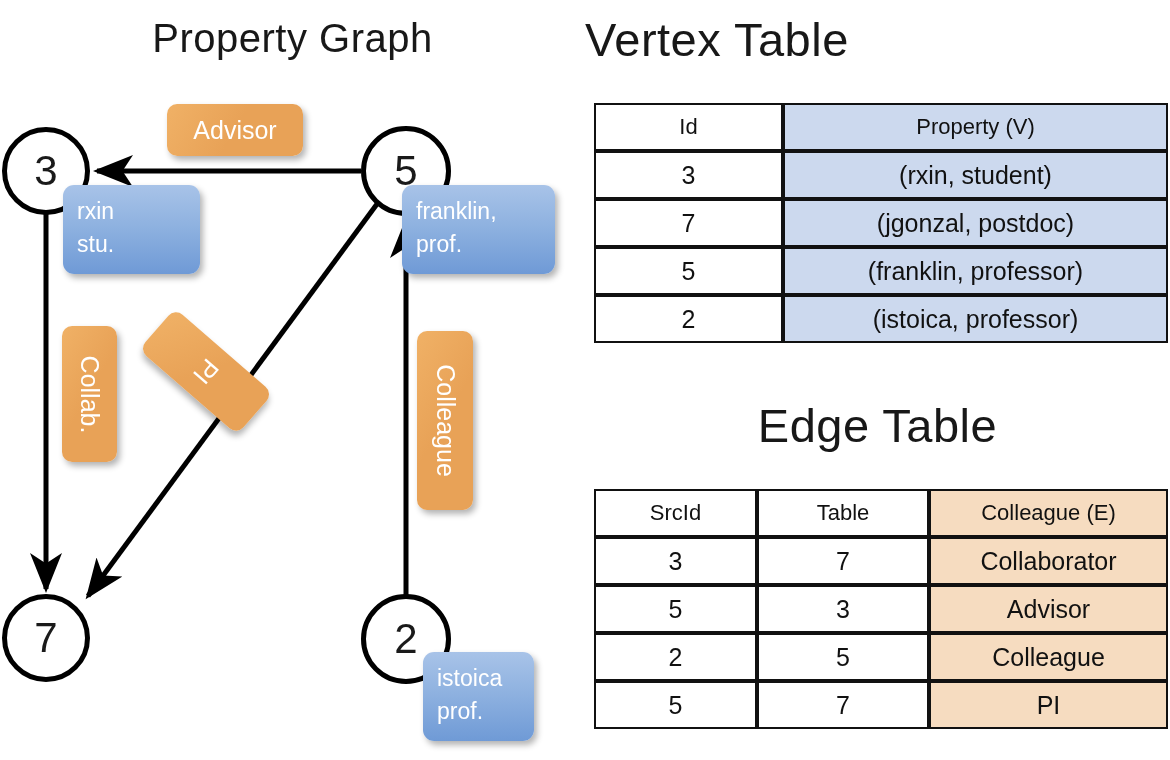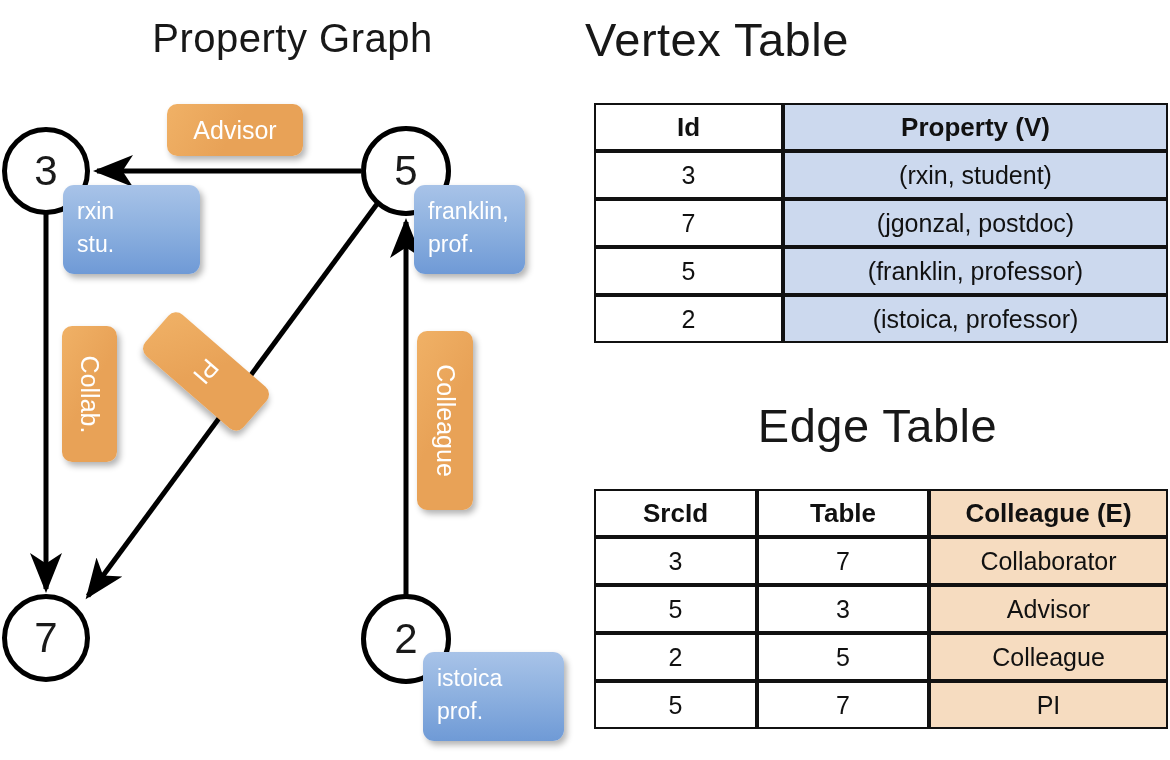--- a/index.html
+++ b/index.html
@@ -92,21 +92,21 @@
   table.grid td,table.grid th{
     border:2px solid #111;
     text-align:center;
     font-weight:400;
     color:#111;
     font-size:25px;
     padding:0;
     height:44px;
     background:#fff;
   }
-  table.grid th{font-weight:700;font-size:26px;margin-left:6px;}
+  table.grid th{font-weight:400;font-size:22px;margin-left:6px;}
   .cell-blue{background:#ccd9ee !important;}
   .cell-orange{background:#f6dcc0 !important;}
 
   #vertex-table{left:594px;top:103px;width:574px;}
   #edge-table{left:594px;top:489px;width:574px;}
 </style>
 </head>
 <body>
 
 <div class="stage">
@@ -134,27 +134,27 @@
   <div class="node" id="node-3" style="left:2px;top:127px;width:88px;height:88px;">3</div>
   <div class="node" id="node-5" style="left:361px;top:126px;width:90px;height:90px;">5</div>
   <div class="node" id="node-7" style="left:2px;top:594px;width:88px;height:88px;">7</div>
   <div class="node" id="node-2" style="left:361px;top:594px;width:90px;height:90px;">2</div>
 
   <div class="prop-box" style="left:63px;top:185px;width:137px;height:89px;">
     <span>rxin</span>
     <span>stu.</span>
   </div>
 
-  <div class="prop-box" style="left:414px;top:185px;width:111px;height:89px;">
+  <div class="prop-box" style="left:402px;top:185px;width:153px;height:89px;">
     <span>franklin,</span>
     <span>prof.</span>
   </div>
 
 
-  <div class="prop-box" style="left:423px;top:652px;width:141px;height:89px;">
+  <div class="prop-box" style="left:423px;top:652px;width:111px;height:89px;">
     <span>istoica</span>
     <span>prof.</span>
   </div>
 
   <div class="edge-label" id="edge-label-advisor" style="left:167px;top:104px;width:136px;height:52px;">
     <span>Advisor</span>
   </div>
 
   <div class="edge-label vert" id="edge-label-collab" style="left:62px;top:326px;width:55px;height:136px;">
     <span>Collab.</span>

